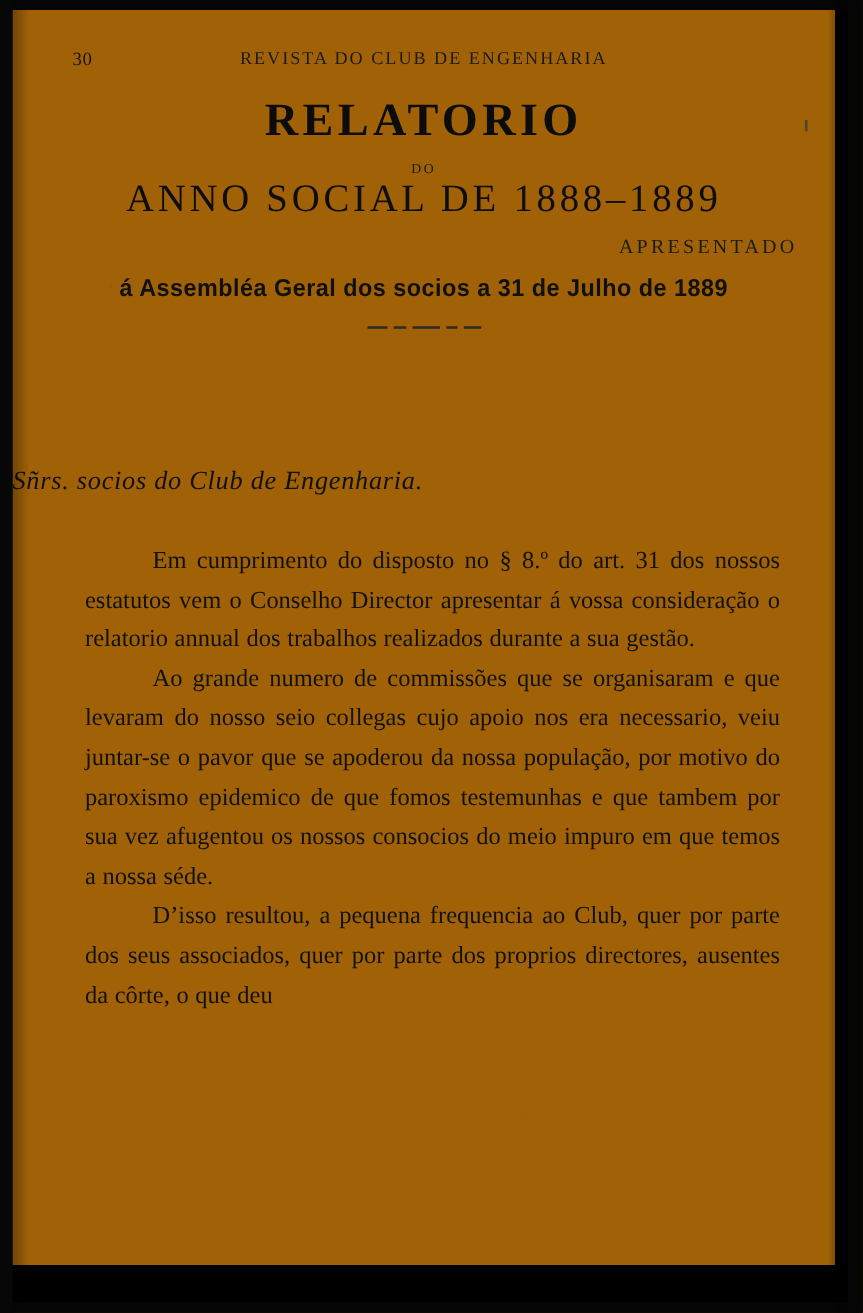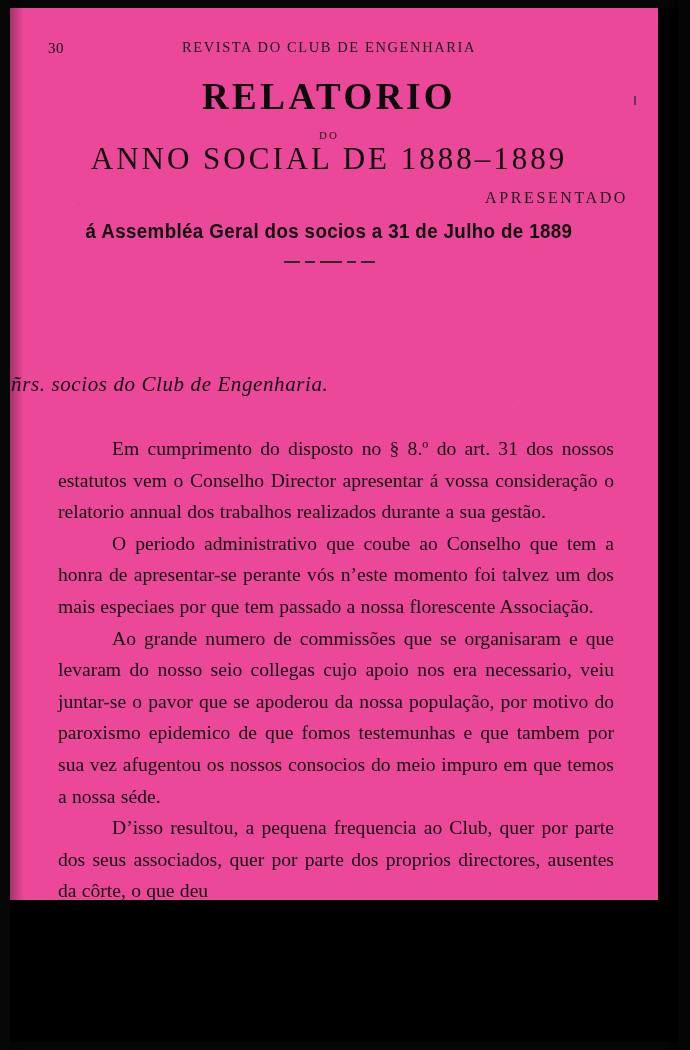--- a/index.html
+++ b/index.html
@@ -15,25 +15,25 @@
   }
   .scan {
     position: relative;
     width: 690px;
     height: 1050px;
     background: #000;
   }
   
   .page {
     position: absolute;
-    left: 0;
+    left: 10px;
     top: 8px;
     width: 658px;
-    height: 892px;
-    background: #ec4899;
+    height: 1004px;
+    background: #a16207;
     overflow: hidden;
   }
   
   .edge-right {
     position: absolute;
     right: 0;
     top: 0;
     width: 12px;
     height: 1050px;
     background: #050505;
@@ -245,21 +245,20 @@
         <span class="seg s3"></span>
         <span class="seg s4"></span>
         <span class="seg s5"></span>
       </div>
     </div>
 
     <div class="salutation">Sñrs. socios do Club de Engenharia.</div>
 
     <div class="body">
       <p class="para">Em cumprimento do disposto no § 8.º do art. 31 dos nossos estatutos vem o Conselho Director apresentar á vossa consideração o relatorio annual dos trabalhos realizados durante a sua gestão.</p>
-      <p class="para">O periodo administrativo que coube ao Conselho que tem a honra de apresentar-se perante vós n’este momento foi talvez um dos mais especiaes por que tem passado a nossa florescente Associação.</p>
       <p class="para">Ao grande numero de commissões que se organisaram e que levaram do nosso seio collegas cujo apoio nos era necessario, veiu juntar-se o pavor que se apoderou da nossa população, por motivo do paroxismo epidemico de que fomos testemunhas e que tambem por sua vez afugentou os nossos consocios do meio impuro em que temos a nossa séde.</p>
       <p class="para">D’isso resultou, a pequena frequencia ao Club, quer por parte dos seus associados, quer por parte dos proprios directores, ausentes da côrte, o que deu</p>
     </div>
 
     <div class="tick"></div>
     <div class="speckle"></div>
   </div>
 
   <div class="edge-top"></div>
   <div class="edge-bottom"></div>

